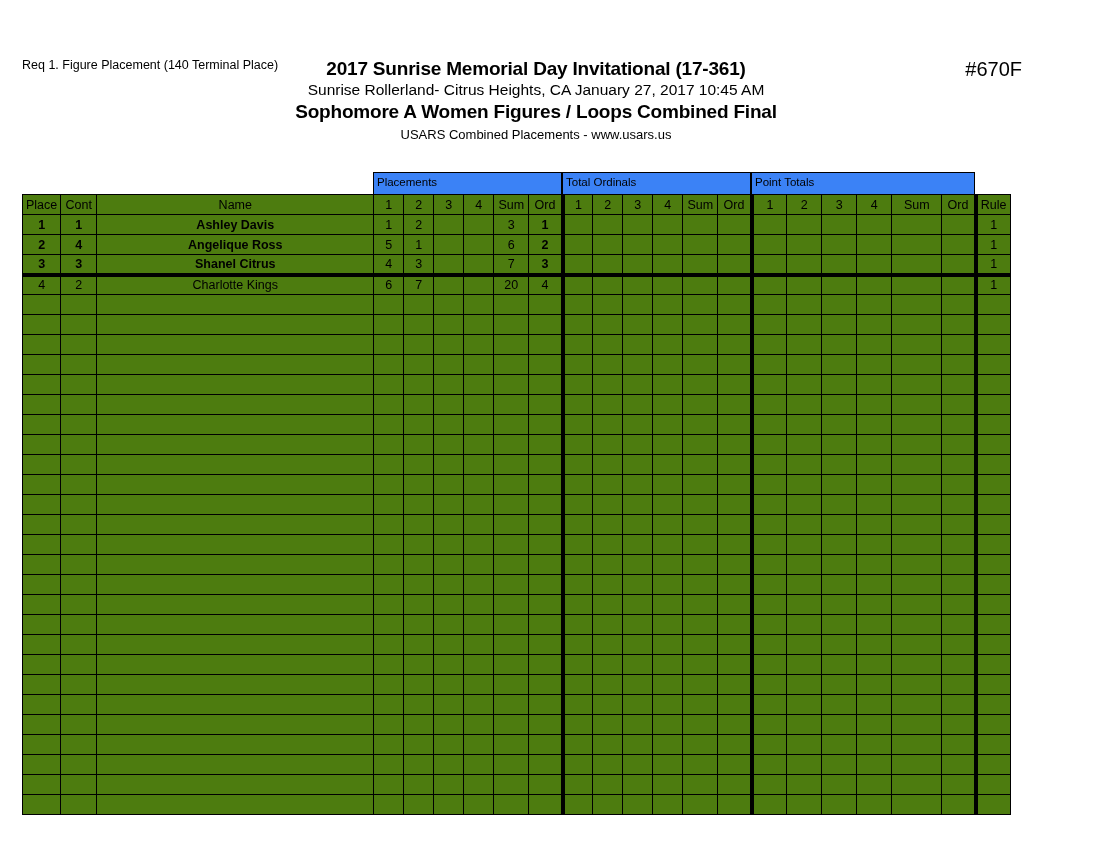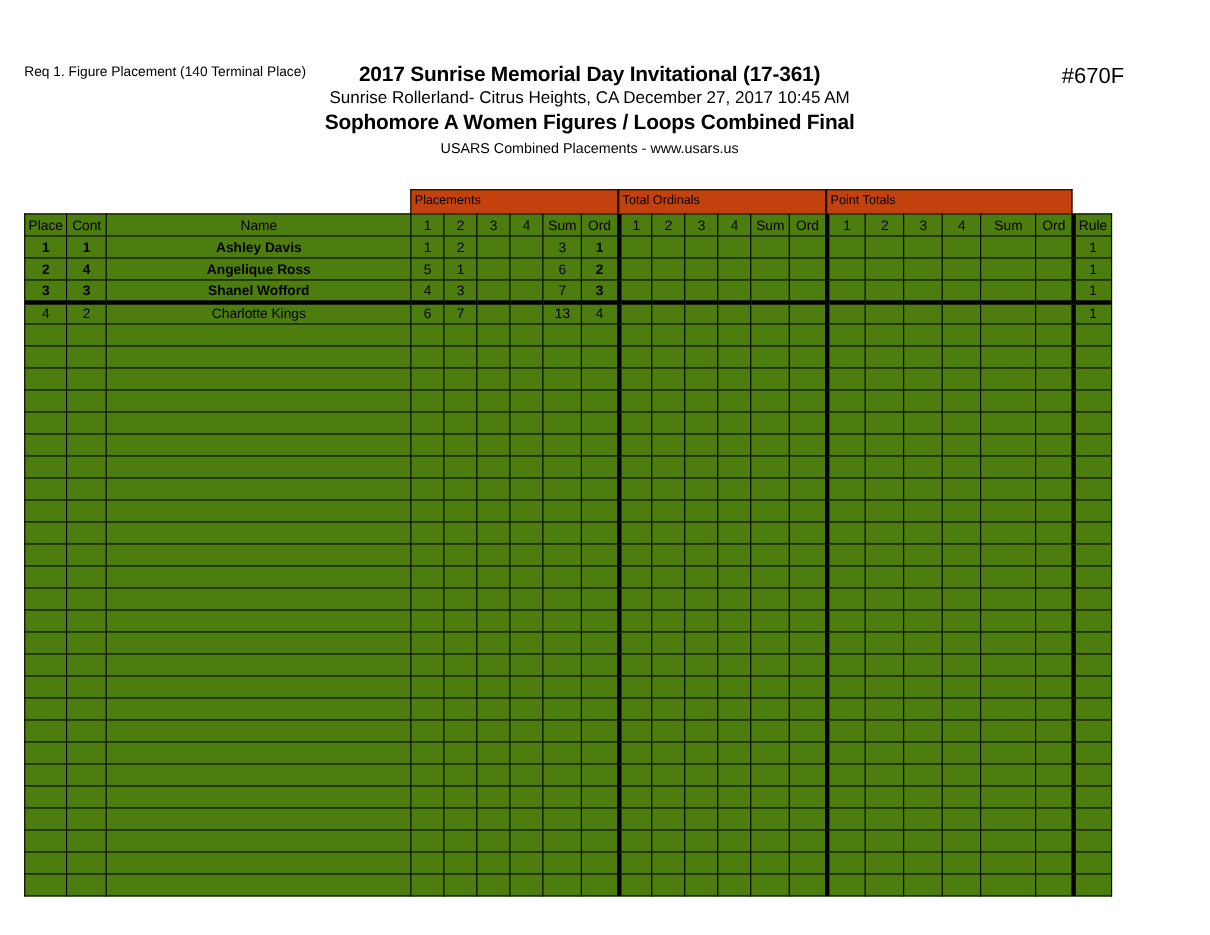--- a/index.html
+++ b/index.html
@@ -24,21 +24,21 @@
   .title-1 { font-size: 19px; font-weight: bold; line-height: 22px; letter-spacing: -0.2px; }
   .title-2 { font-size: 15.5px; font-weight: normal; line-height: 19px; }
   .title-3 { font-size: 19px; font-weight: bold; line-height: 25px; letter-spacing: -0.2px; }
   .title-4 { font-size: 13px; font-weight: normal; line-height: 21px; }
 
   
   .group-band { position: absolute; top: 136px; height: 22px; }
   .group-box {
     position: absolute; top: 0; height: 22px;
     border: 1px solid #000; border-bottom: none;
-    background: #c2410c;
+    background: #3b82f6;
   }
   .group-label {
     position: absolute; left: 3px; top: 2px;
     font-size: 11.5px; line-height: 15px; white-space: nowrap;
   }
 
   
   table.sheet {
     position: absolute; left: 22px; top: 158px;
     border-collapse: collapse;
@@ -84,21 +84,21 @@
   <div class="req-block">
     <div class="req-line">Req  1.  Figure Placement (140 Terminal Place)</div>
   </div>
 
   <div class="code-block">
     <div class="code-text">#670F</div>
   </div>
 
   <div class="titles">
     <div class="title-1">2017 Sunrise Memorial Day Invitational (17-361)</div>
-    <div class="title-2">Sunrise Rollerland- Citrus Heights, CA  December 27, 2017  10:45 AM</div>
+    <div class="title-2">Sunrise Rollerland- Citrus Heights, CA  January 27, 2017  10:45 AM</div>
     <div class="title-3">Sophomore A Women Figures / Loops Combined Final</div>
     <div class="title-4">USARS Combined Placements - www.usars.us</div>
   </div>
 
   <div class="group-band">
     <div class="group-box" style="left:373px; width:189px;">
       <span class="group-label">Placements</span>
     </div>
     <div class="group-box" style="left:562px; width:189px;">
       <span class="group-label">Total Ordinals</span>
@@ -208,21 +208,21 @@
           <td class="plain"></td>
           <td class="plain"></td>
           <td class="plain"></td>
           <td class="plain"></td>
           <td class="bold"></td>
           <td class="sep-left plain">1</td>
         </tr>
         <tr class="podium">
           <td class="lbl-left">3</td>
           <td>3</td>
-          <td class="lbl-left">Shanel Wofford</td>
+          <td class="lbl-left">Shanel Citrus</td>
           <td class="plain">4</td>
           <td class="plain">3</td>
           <td class="plain"></td>
           <td class="plain"></td>
           <td class="plain">7</td>
           <td class="bold">3</td>
           <td class="sep-left plain"></td>
           <td class="plain"></td>
           <td class="plain"></td>
           <td class="plain"></td>
@@ -237,21 +237,21 @@
           <td class="sep-left plain">1</td>
         </tr>
         <tr class="cutline">
           <td class="lbl-left">4</td>
           <td>2</td>
           <td class="lbl-left">Charlotte Kings</td>
           <td class="plain">6</td>
           <td class="plain">7</td>
           <td class="plain"></td>
           <td class="plain"></td>
-          <td class="plain">13</td>
+          <td class="plain">20</td>
           <td class="bold">4</td>
           <td class="sep-left plain"></td>
           <td class="plain"></td>
           <td class="plain"></td>
           <td class="plain"></td>
           <td class="plain"></td>
           <td class="bold"></td>
           <td class="sep-left plain"></td>
           <td class="plain"></td>
           <td class="plain"></td>

